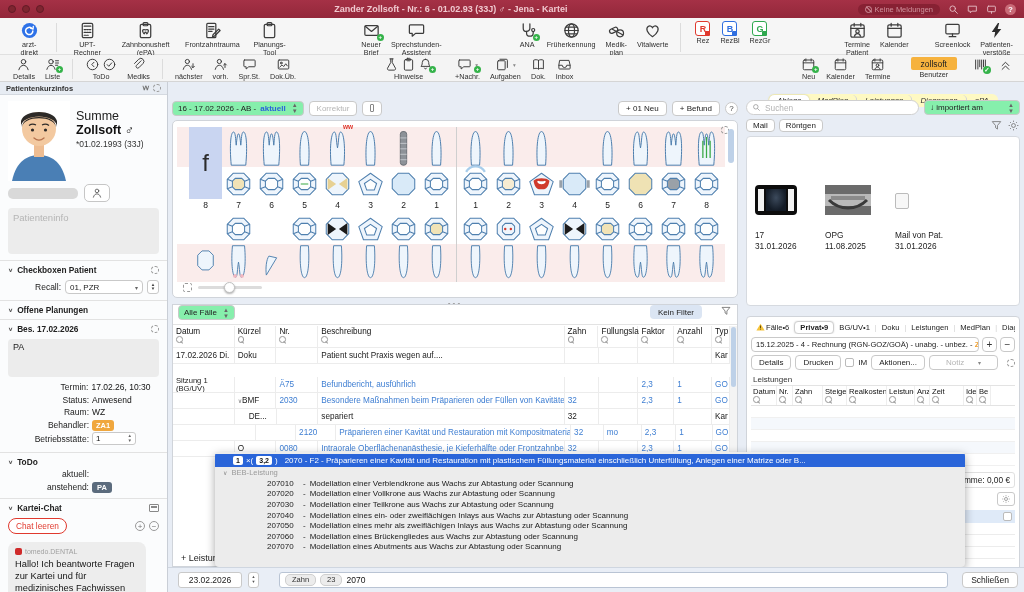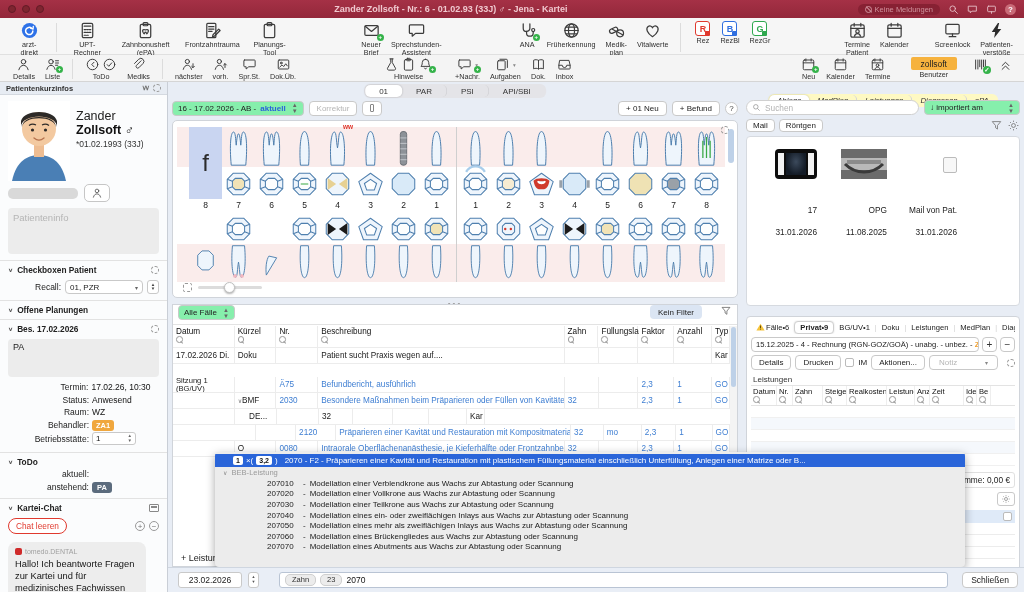--- a/index.html
+++ b/index.html
@@ -146,38 +146,38 @@
   
   .rtabs { position:absolute; top:12px; left:50%; transform:translateX(-50%); display:flex; background:#fef9c3; border-radius:6px; padding:1px; height:13px; white-space:nowrap;font-style:italic;}
   .rtabs .seg { padding:0 8px; font-size:7.8px; }
   .searchrow { position:absolute; top:18px; left:4px; right:4px; display:flex; gap:5px; }
   .searchbox { flex:1; background:#fff; border:1px solid #d0d0d0; border-radius:8px; height:15px; display:flex; align-items:center; padding:0 5px; gap:4px; color:#b3b3b3; font-size:8.3px;}
   .tagrow { position:absolute; top:37px; left:4px; right:4px; display:flex; gap:4px; align-items:center;}
   .tag { border:1px solid #c9c9c9; border-radius:4px; background:#fff; height:13px; display:flex; align-items:center; padding:0 6px; font-size:8px; color:#222; }
   .icon14 { width:13px; height:13px; }
   .icon14 * { stroke:#777; fill:none; stroke-width:1.3; }
   .thumbbox { position:absolute; top:54px; left:4px; right:4px; height:170px; background:#fff; border:1px solid #d6dae0; border-radius:4px; padding:12px 8px; display:flex; align-items:flex-start; gap:8px;}
-  .thumb-item { width:62px; display:flex; flex-direction:column; align-items:flex-end; gap:12px; }
+  .thumb-item { width:62px; display:flex; flex-direction:column; align-items:flex-start; gap:1px;margin-top:36px; }
   .th-label,.th-date { font-size:8.3px; color:#222; text-align:center; }
   .xray1 { width:42px; height:30px; background:#0d0d0d; border-radius:4px; display:flex; align-items:center; justify-content:center; gap:2px; padding:3px; margin-bottom:14px;}
   .xray1 .bar { width:6px; height:22px; background:#f2f2f2; }
   .xray1 .mid { width:20px; height:22px; background:radial-gradient(ellipse at 50% 40%, #3c4a5c 0%, #131b26 70%); }
   .docthumb { width:14px; height:16px; border:1px solid #bbb; border-radius:2px; margin:8px 0 20px 0; background:#f7f7f7;}
 
   .billing-card { position:absolute; top:234px; left:4px; right:4px; bottom:4px; background:#fff; border:1px solid #d0d4da; border-radius:4px; padding:3px 4px; }
   .btabs { display:flex; align-items:center; height:14px; white-space:nowrap; overflow:hidden; }
   .btab { font-size:7.6px; color:#222; padding:1px 5px; display:flex; align-items:center; gap:1px; border-radius:4px;}
   .btab.active { background:#fff; border:1px solid #cfcfcf; box-shadow:0 0 2px rgba(0,0,0,.15); font-weight:bold; }
   .warn-tri { width:9px; height:8px; }
   .invoice-row { display:flex; align-items:center; gap:3px; margin-top:3px; }
   .invoice-sel { flex:1; border:1px solid #c9c9c9; border-radius:4px; background:#fff; height:15px; display:flex; align-items:center; font-size:7.6px; padding:0 4px; white-space:nowrap; overflow:hidden;}
   .sqbtn { width:15px; height:15px; border:1px solid #c9c9c9; border-radius:4px; background:#fff; font-size:10px; line-height:13px; text-align:center; color:#333; flex:none;}
   .action-row { display:flex; align-items:center; gap:4px; margin-top:3px; }
   .cb { width:9px; height:9px; border:1px solid #bbb; border-radius:2px; background:#fff; }
-  .notiz { flex:1; border:1px solid #c9c9c9; border-radius:4px; height:15px; display:flex; align-items:center; padding:0 9px; color:#b5b5b5; font-size:8px; }
+  .notiz { flex:1; border:1px solid #c9c9c9; border-radius:4px; height:15px; display:flex; align-items:center; padding:0 16px; color:#b5b5b5; font-size:8px; }
   .leist-lbl { font-size:8px; color:#333; margin:5px 0 1px 2px; }
   .minihead { display:flex; border-top:1px solid #e3e3e3; border-bottom:1px solid #e3e3e3; }
   .mh { font-size:7.6px; color:#111; padding:1px 2px 0 2px; border-right:1px solid #eee; white-space:nowrap; overflow:hidden;}
   .mrow { height:12px; border-bottom:1px solid #f0f0f0; }
   .mrow.alt { background:#f5f8fc; }
   .summe { text-align:right; font-size:8.3px; color:#222; margin-top:6px; padding:2px 4px; border:1px solid #e0e0e0; border-radius:3px;}
   .gearbtn { margin-left:auto; width:18px; height:14px; border:1px solid #c9c9c9; border-radius:3px; background:#fff; display:flex; align-items:center; justify-content:center; }
   .hl-row { margin-top:4px; height:13px; background:#dfeaf8; display:flex; align-items:center; justify-content:flex-end; padding:0 3px; }
   .erow { height:12px; border-bottom:1px solid #ececec; }
 
@@ -636,21 +636,21 @@
             <rect x="26" y="44" width="10" height="12" fill="#eebd92"></rect>
             <circle cx="31" cy="28" r="17" fill="#f3c9a0"></circle>
             <path d="M13,26 C13,12 49,12 49,26 L49,20 C46,8 16,8 13,20 Z" fill="#2d2a28"></path>
             <path d="M14,27 C14,14 48,14 48,27 C48,20 42,16 31,16 C20,16 14,20 14,27 Z" fill="#2d2a28"></path>
             <circle cx="24.5" cy="29" r="1.6" fill="#2d2a28"></circle>
             <circle cx="37.5" cy="29" r="1.6" fill="#2d2a28"></circle>
             <path d="M21,24.5 c2,-1.5 5,-1.5 7,-0.5 M34,24 c2,-1 5,-1 7,0.5" stroke="#2d2a28" stroke-width="1.2" fill="none"></path>
             <path d="M26,37 c3,2.5 7,2.5 10,0" stroke="#b5714d" stroke-width="1.3" fill="none" stroke-linecap="round"></path>
           </svg>
           <div class="pt-names">
-            <div class="pt-first">Zander</div>
+            <div class="pt-first">Summe</div>
             <div class="pt-last"><span>Zollsoft</span> <span>♂</span></div>
             <div class="pt-birth">*01.02.1993 (33J)</div>
           </div>
         </div>
         <div class="pt-sub">
           <span class="gray-bar"></span>
           <span class="pt-btn">
             <svg viewBox="0 0 20 20">
                 <circle cx="10" cy="6.5" r="3"></circle>
                 <path d="M4,17 C5,13 7.5,11.5 10,11.5 C12.5,11.5 15,13 16,17"></path>
@@ -759,26 +759,20 @@
               <span class="tomedo-dot"></span>
               <span>tomedo.DENTAL</span>
             </div>
           <div class="chat-msg">Hallo! Ich beantworte Fragen zur Kartei und für medizinisches Fachwissen kann ich AMBOSS durchsuchen.</div>
 
         </div>
       </div>
     </div>
 
     <div class="main">
-      <div class="segtabs" id="segtabs">
-          <span class="seg active">01</span>
-          <span class="seg">PAR</span>
-          <span class="seg">PSI</span>
-          <span class="seg">API/SBI</span>
-        </div>
 
       <div class="chart-head">
         <span class="sel">
           <span>16 - 17.02.2026 - AB -</span>
             <span class="blue">aktuell</span>
           <span class="arr">▲<br>▼</span>
         </span>
         <span class="btn disabled">Korrektur</span>
         <span class="btn btn-ic">
             <span class="winicon"></span>
@@ -1424,20 +1418,23 @@
             </div>
             <div class="tr" style="height: 16px;">
               <div class="td col-sep" style="width: 62px;">
                 <span></span>
               </div>
               <div class="td col-sep" style="width: 42px; padding-left: 14px;">
                 <span>DE...</span>
               </div>
               <div class="td col-sep" style="width: 42px;">
                 <span></span>
+              </div>
+              <div class="td col-sep" style="width: 248px;">
+                <span>separiert</span>
               </div>
               <div class="td col-sep" style="width: 34px;">
                 <span>32</span>
               </div>
               <div class="td col-sep" style="width: 40px;">
                 <span></span>
               </div>
               <div class="td col-sep" style="width: 36px;">
                 <span></span>
               </div>

